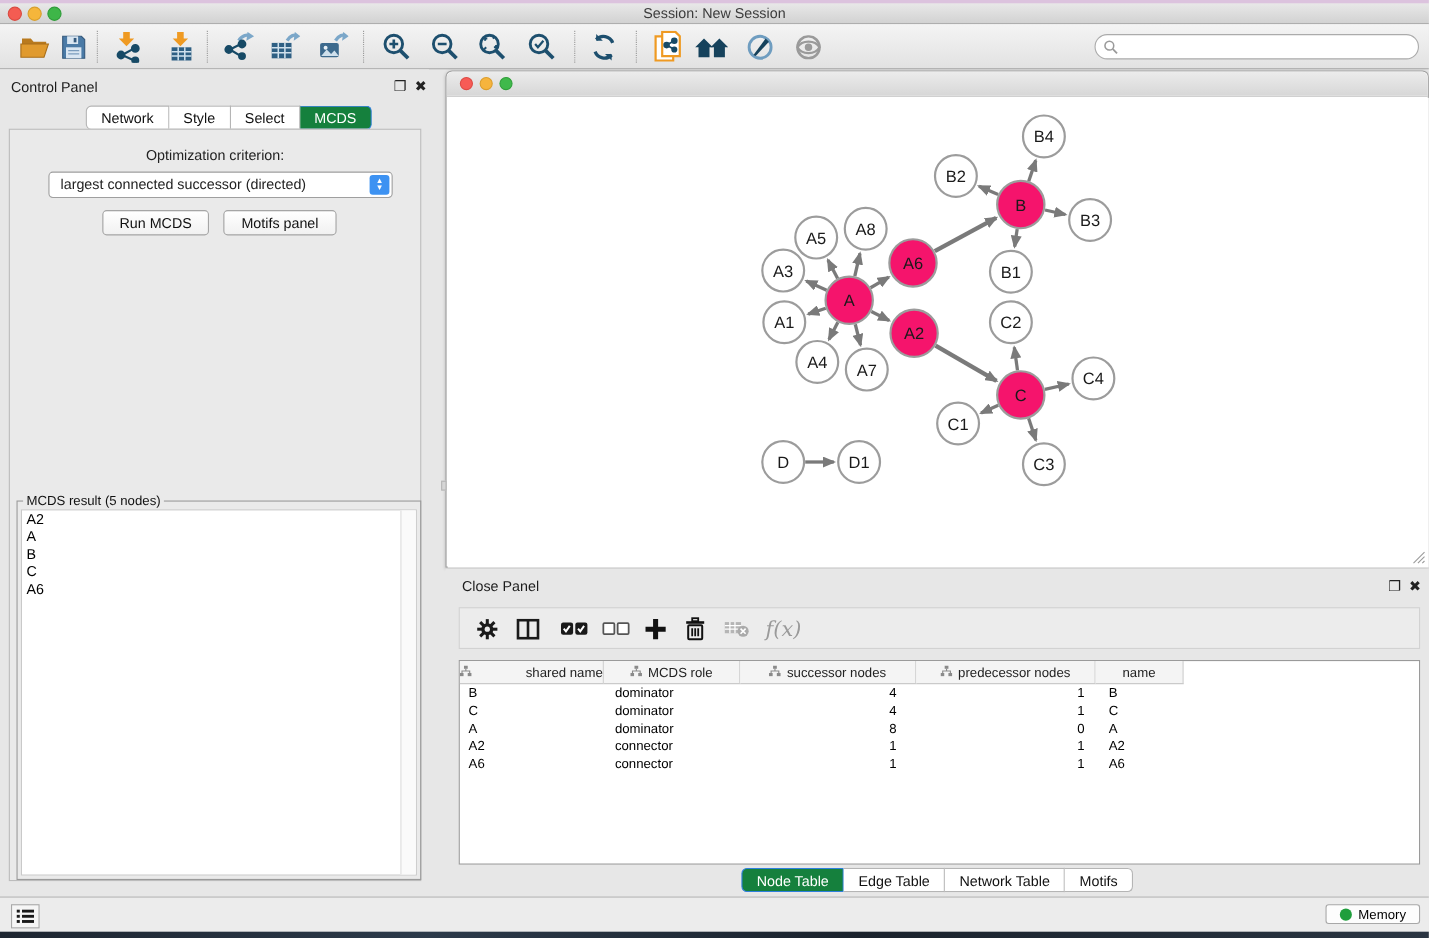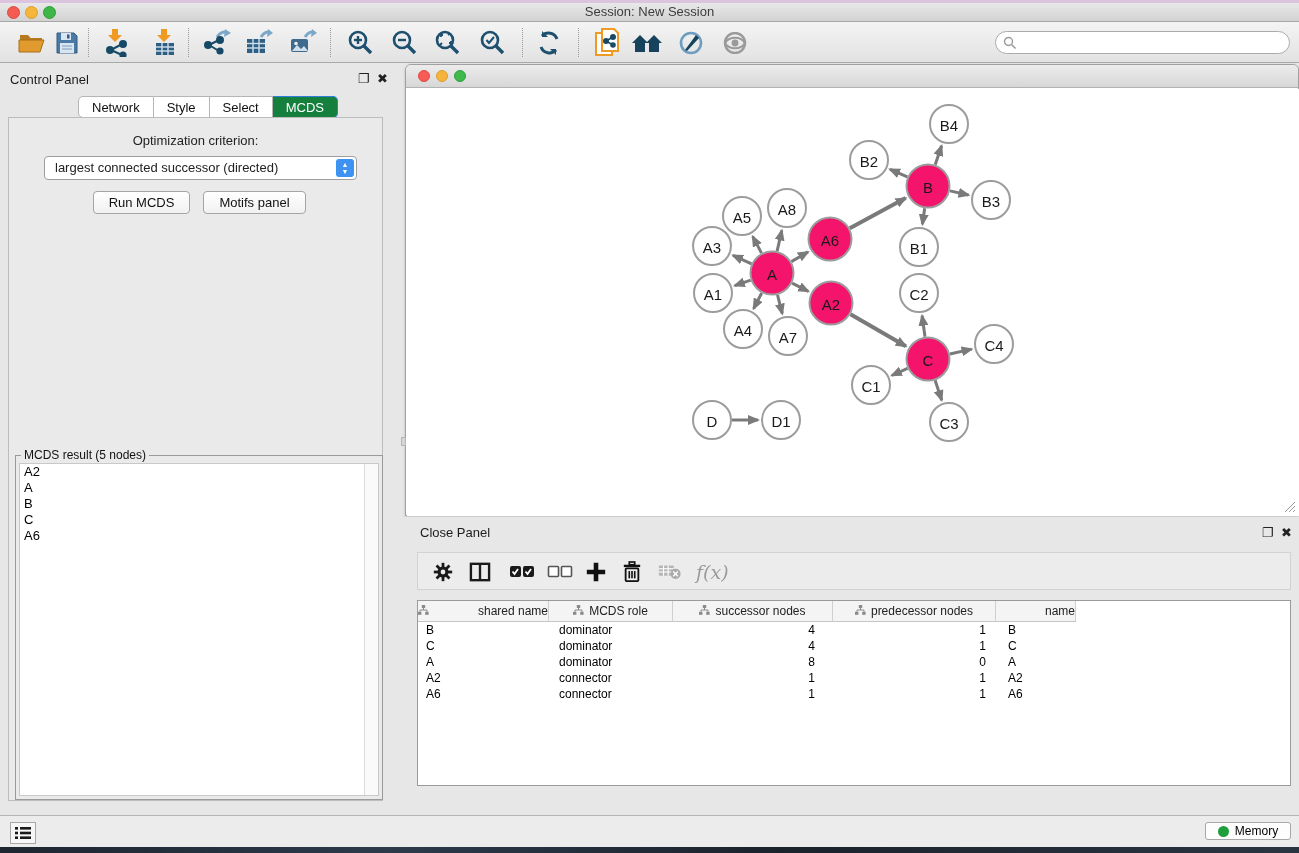--- a/index.html
+++ b/index.html
@@ -540,21 +540,21 @@
           <span><svg width="11" height="10" viewBox="0 0 11 10">
               <g fill="#8a8a8a">
                 <rect x="3.8" y="0" width="3.4" height="3"></rect>
                 <rect x="0" y="6.8" width="3.4" height="3"></rect>
                 <rect x="7.2" y="6.8" width="3.4" height="3"></rect>
               </g>
               <path d="M5.5 3v2M2 6.8V5h7v1.8" fill="none" stroke="#8a8a8a" stroke-width="1"></path>
             </svg></span>
           <span>predecessor nodes</span>
         </div>
-        <div class="th" style="width: 80px; justify-content: flex-end;">
+        <div class="th" style="width: 80px;">
           <span>name</span>
         </div>
       </div>
     <div id="table-body">
         <div class="trow" style="top: 21px;">
           <div class="td" style="width: 131px; text-align: left; padding-left: 8px; padding-right: 0px;">B</div>
           <div class="td" style="width: 124px; text-align: left; padding-left: 10px; padding-right: 0px;">dominator</div>
           <div class="td" style="width: 160px; text-align: right; padding-left: 0px; padding-right: 18px;">4</div>
           <div class="td" style="width: 163px; text-align: right; padding-left: 0px; padding-right: 10px;">1</div>
           <div class="td" style="width: 80px; text-align: left; padding-left: 12px; padding-right: 0px;">B</div>
@@ -583,20 +583,26 @@
         <div class="trow" style="top: 85px;">
           <div class="td" style="width: 131px; text-align: left; padding-left: 8px; padding-right: 0px;">A6</div>
           <div class="td" style="width: 124px; text-align: left; padding-left: 10px; padding-right: 0px;">connector</div>
           <div class="td" style="width: 160px; text-align: right; padding-left: 0px; padding-right: 18px;">1</div>
           <div class="td" style="width: 163px; text-align: right; padding-left: 0px; padding-right: 10px;">1</div>
           <div class="td" style="width: 80px; text-align: left; padding-left: 12px; padding-right: 0px;">A6</div>
         </div>
       </div>
   </div>
 
+  <div class="bottom-tabs" id="bottom-tabs">
+      <div class="seg-tab active">Node Table</div>
+      <div class="seg-tab">Edge Table</div>
+      <div class="seg-tab">Network Table</div>
+      <div class="seg-tab">Motifs</div>
+    </div>
 </div>
 
 <div class="statusbar">
   <div class="sb-left-btn">
     <svg width="16" height="14" viewBox="0 0 16 14">
         <g fill="#1a1a1a">
           <rect x="0" y="1" width="3" height="2.6"></rect>
           <rect x="5" y="1" width="11" height="2.6"></rect>
           <rect x="0" y="5.7" width="3" height="2.6"></rect>
           <rect x="5" y="5.7" width="11" height="2.6"></rect>

